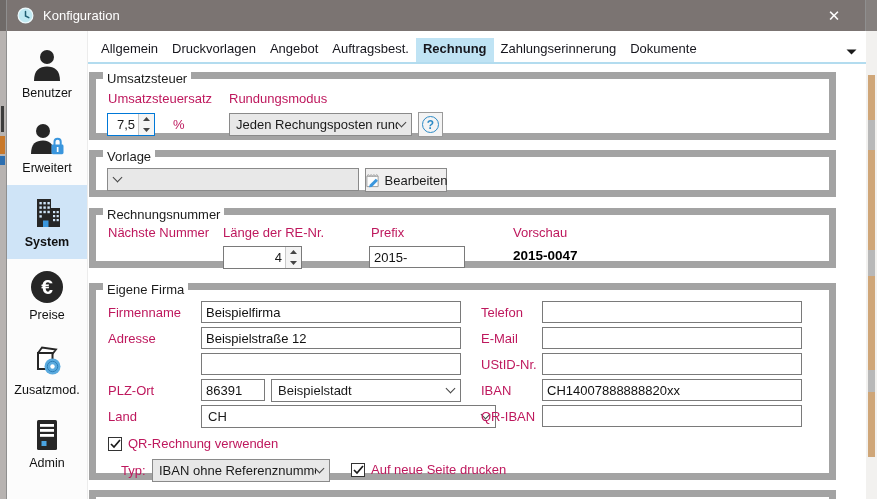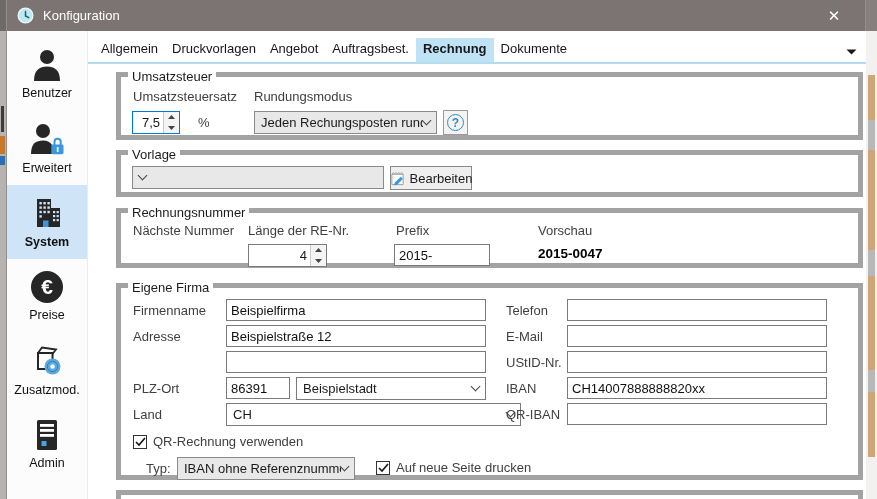--- a/index.html
+++ b/index.html
@@ -36,24 +36,24 @@
 
   
   .content { left:80px; top:31px; width:779px; height:468px; background:#fff; border-left:1px solid #ececec; }
   .tabbar { position:absolute; left:6px; top:7px; right:26px; height:24px; display:flex; }
   .tab { padding:3px 7px 4px 7px; font-size:13px; color:#16161d; white-space:nowrap; cursor:default; }
   .tab.active { background:#bfe3f4; font-weight:bold; }
   .tab-underline { position:absolute; left:0; top:31px; width:100%; height:2px; background:#b3dcef; }
   .tab-overflow { position:absolute; right:9px; top:12px; cursor:default; }
 
   
-  .group { position:absolute; left:28px; width:747px; border:5px solid #a3a3a3; background:#fff;text-decoration:underline; }
+  .group { position:absolute; left:1px; width:747px; border:7px solid #a3a3a3; background:#fff;text-decoration:underline; }
   .legend { position:absolute; top:-8px; left:7px; background:#fff; padding:0 4px; font-size:13px; color:#1c1c1c; }
 
-  label, .lbl { font-size:13px; color:#404040; }
+  label, .lbl { font-size:13px; color:#be185d; }
 
   .tf { border:1px solid #7a7a7a; background:#fff; height:22px; font-size:13px;
     font-family:"Liberation Sans", sans-serif; padding:0 4px; color:#111; }
 
   
   .spin { display:flex; border:1px solid #7a7a7a; background:#fff; height:23px; }
   .spin.focused { border:1px solid #0078d7; }
   .spin-val { flex:1; display:flex; align-items:center; justify-content:flex-end; padding-right:3px;
     border-right:1px solid #c9c9c9; }
   .spin-btns { width:15px; display:flex; flex-direction:column; }
@@ -196,20 +196,21 @@
     </div>
   </div>
 
   <div class="abs content">
     <div class="tabbar">
       <div class="tab">Allgemein</div>
       <div class="tab">Druckvorlagen</div>
       <div class="tab">Angebot</div>
       <div class="tab">Auftragsbest.</div>
       <div class="tab active">Rechnung</div>
+      <div class="tab">Zahlungserinnerung</div>
       <div class="tab">Dokumente</div>
     </div>
     <div class="tab-overflow">
       <svg width="11" height="6" viewBox="0 0 11 6">
           <path d="M0.5 0.5 h10 l-5 5 z" fill="#1a1a1a"></path>
         </svg>
     </div>
     <div class="tab-underline"></div>
 
     <div class="group" style="top:41px; height:68px;">

